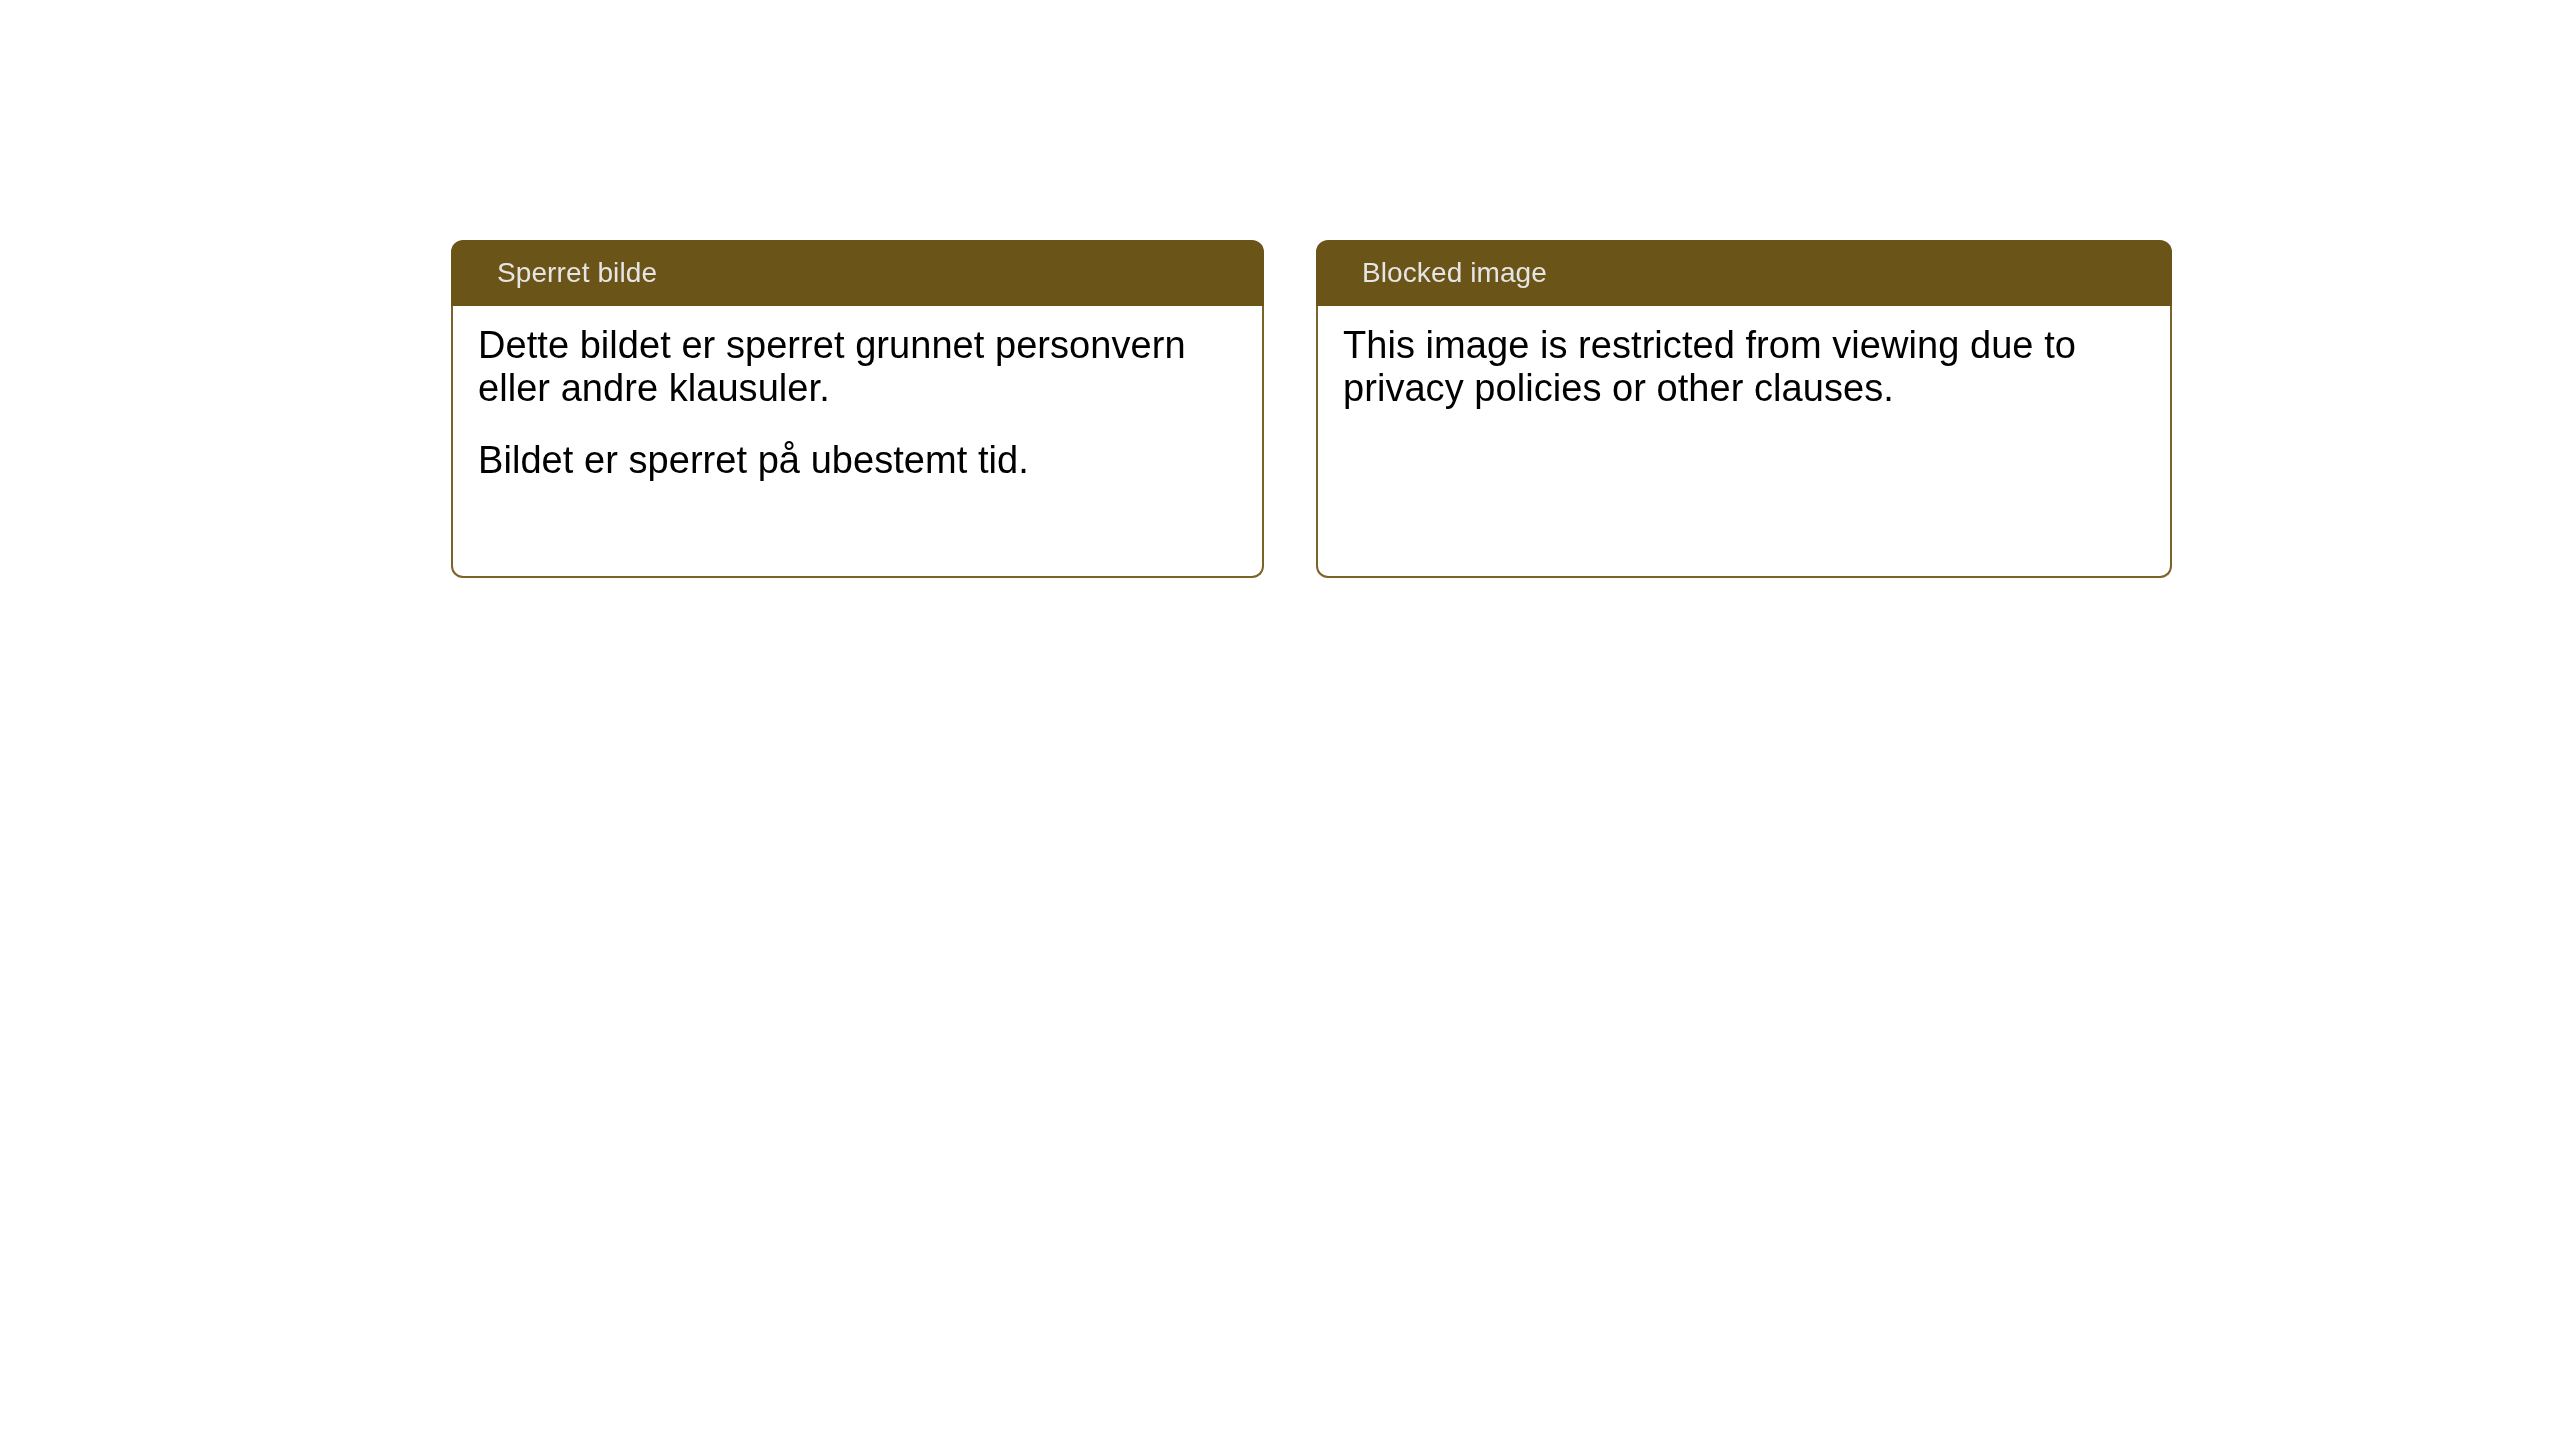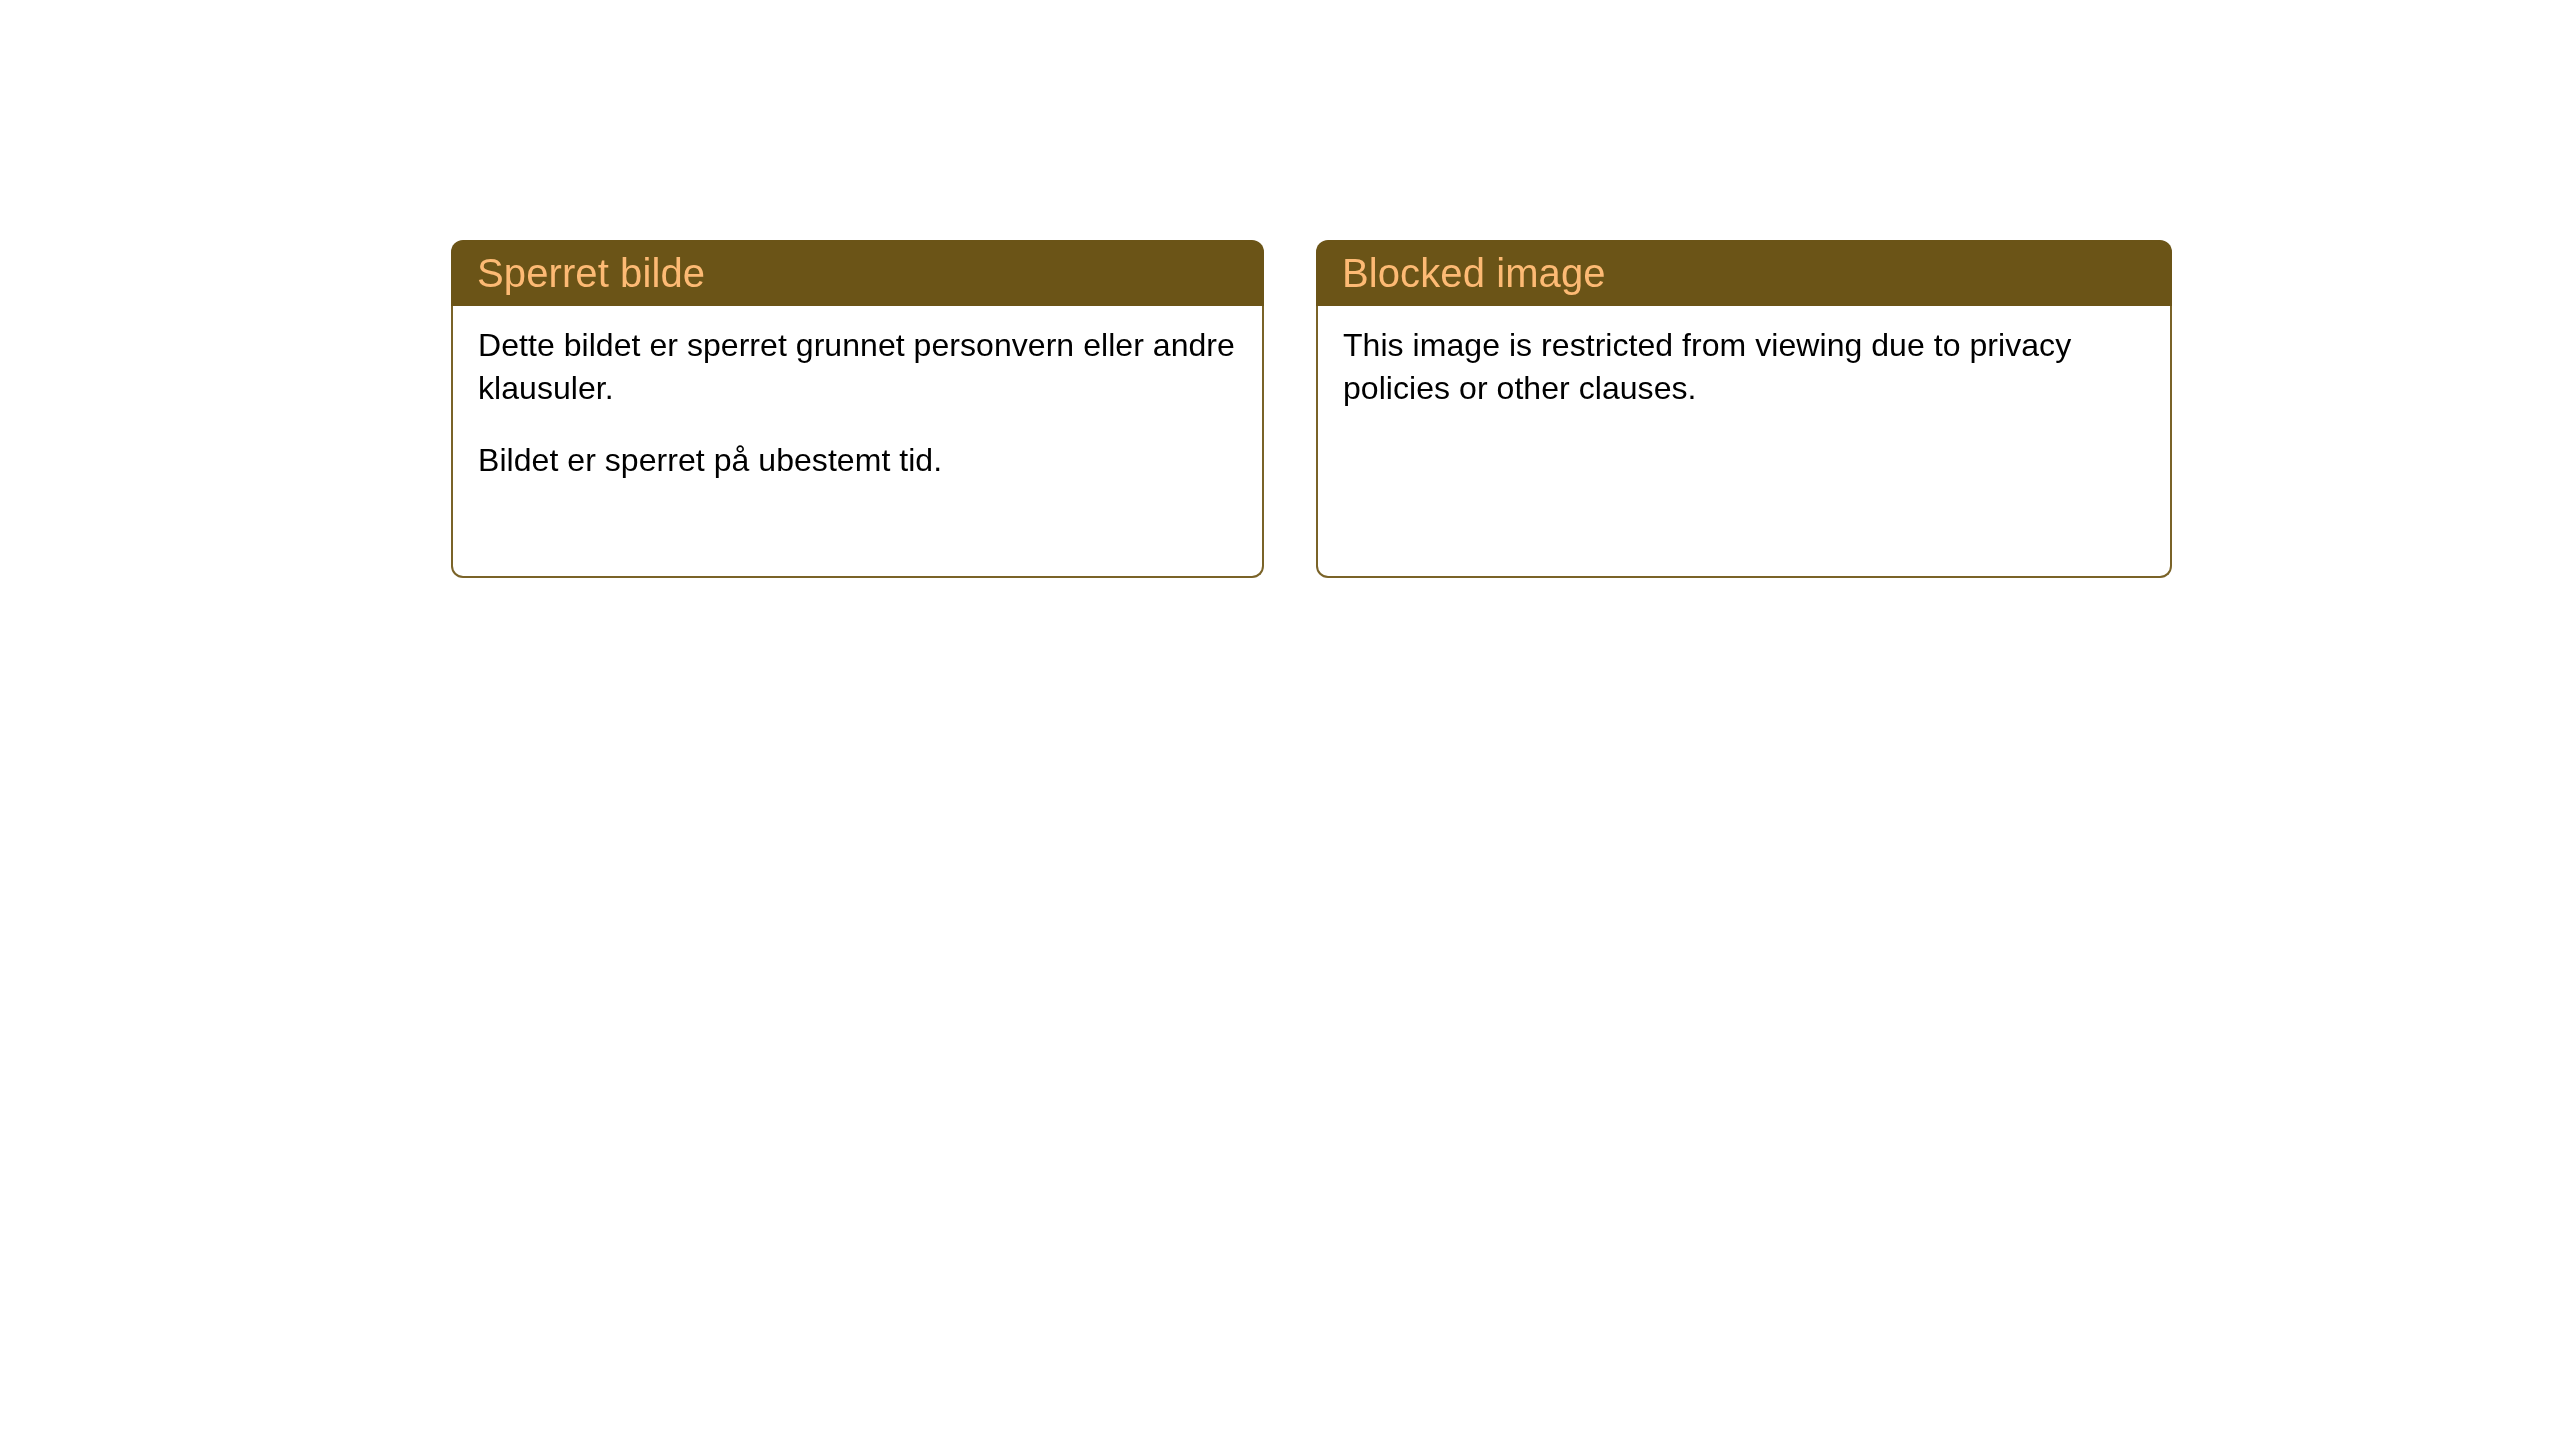--- a/index.html
+++ b/index.html
@@ -36,42 +36,43 @@
     height: 66px;
     background: #6b5417;
     border-radius: 12px 12px 0 0;
     display: flex;
     align-items: center;
     padding: 0 26px;
     overflow: hidden;
   }
 
   .panel-title {
-    color: #fdba74;
-    font-size: 40px;
+    color: #e5e5e5;
+    font-size: 28px;
     line-height: 40px;
     font-weight: 400;
     letter-spacing: 0.1px;
     white-space: nowrap;
+    margin-left: 20px;
   }
 
   .panel-body {
     box-sizing: border-box;
     border: 2px solid #7a6328;
     border-top: none;
     border-radius: 0 0 12px 12px;
     background: #ffffff;
     padding: 18px 24px 24px 25px;
     height: calc(100% - 66px);
   }
 
   .panel-paragraph {
     margin: 0;
     color: #000000;
-    font-size: 32px;
+    font-size: 38px;
     line-height: 43px;
     font-weight: 400;
     letter-spacing: 0.05px;
   }
 
   .panel-paragraph + .panel-paragraph {
     margin-top: 29px;
   }
 
   

